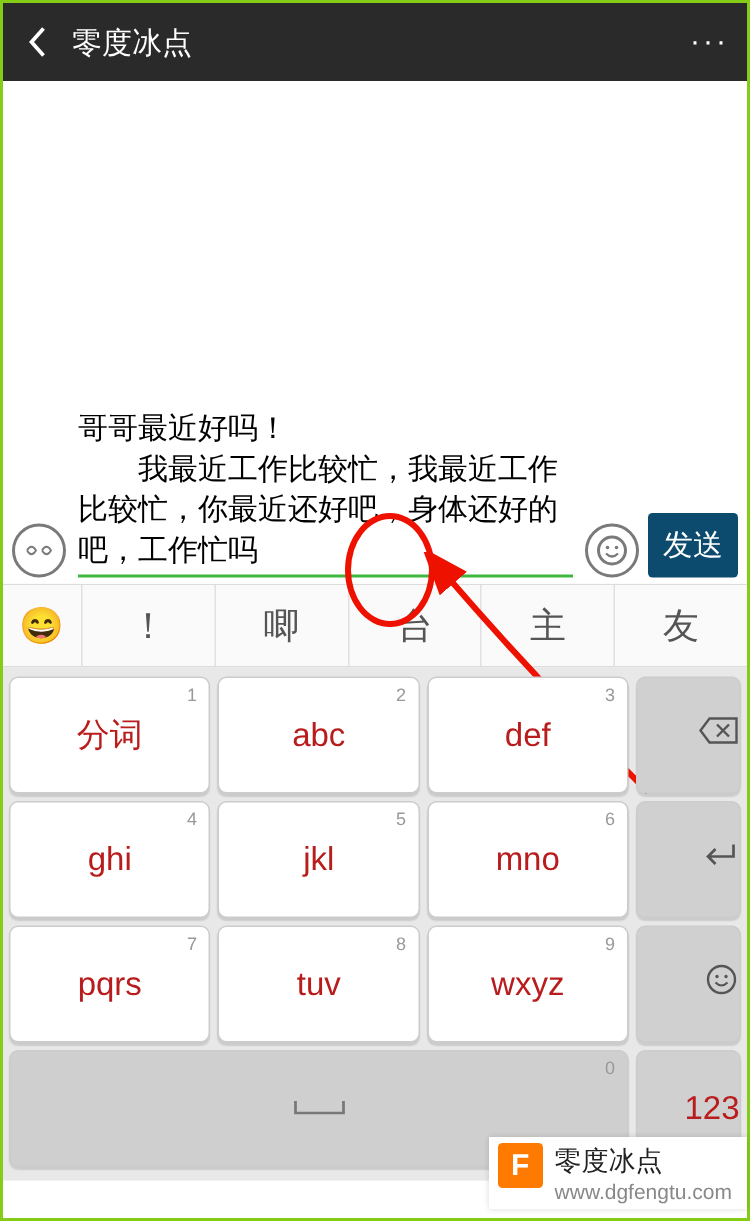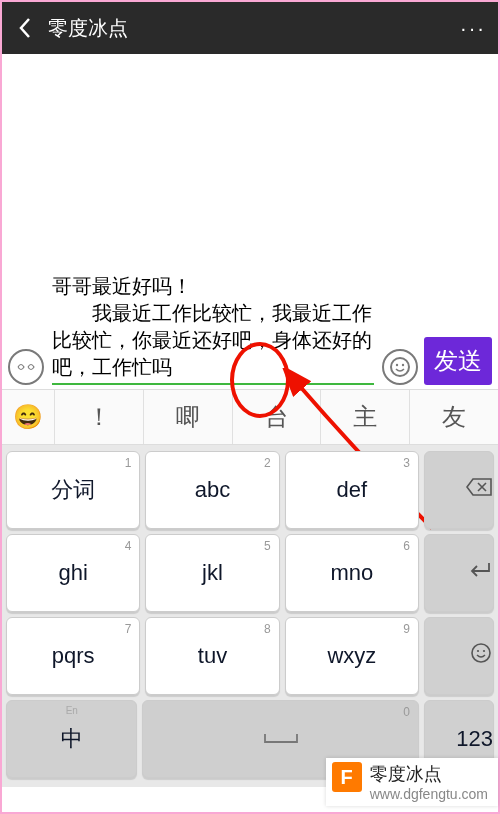--- a/index.html
+++ b/index.html
@@ -1,41 +1,41 @@
 <!DOCTYPE html>
 <html><head>
 <meta charset="utf-8">
 <style>
   * { box-sizing: border-box; margin: 0; padding: 0; }
   html, body { width: 500px; height: 814px; overflow: hidden; font-family: "Helvetica Neue", Arial, "PingFang SC", "Microsoft YaHei", sans-serif; }
-  .screen { width: 500px; height: 814px; background: #fff; position: relative; border: 2px solid #f9a8d4; }
+  .screen { width: 500px; height: 814px; background: #fff; position: relative; border: 2px solid #84cc16; }
   .navbar { background: #2a2a2a; height: 52px; display: flex; align-items: center; color: #fff; padding: 0 10px; }
   .back { width: 26px; height: 26px; display:flex; align-items:center; justify-content:center; }
   .title { font-size: 20px; margin-left: 10px; flex: 1; }
   .more { width: 30px; font-size: 20px; letter-spacing: 2px; text-align:center; }
   .chat-area { background: #fff; height: 335px; position: relative; }
   .input-row { display:flex; align-items:flex-end; padding: 4px 6px; background:#fff; position:absolute; bottom:0; left:0; right:0; height: 120px; }
   .circle-btn { width: 36px; height: 36px; border: 2px solid #7a7a7a; border-radius: 50%; display:flex; align-items:center; justify-content:center; color:#7a7a7a; flex-shrink:0; }
   .text-input-wrap { flex:1; margin:0 8px; position:relative; }
   .text-input-content { font-size: 20px; line-height: 1.35; border-bottom:2px solid #3fb83f; padding-bottom:2px; }
   .text-line1 { }
   .text-rest { text-indent: 2em; }
   .smile-btn { width:36px; height:36px; border:2px solid #7a7a7a; border-radius:50%; display:flex; align-items:center; justify-content:center; color:#7a7a7a; flex-shrink:0; font-size:18px; margin-right:6px;}
-  .send-btn { background:#6d28d9; color:#fff; font-size:24px; padding: 8px 10px; border:none; border-radius:3px; flex-shrink:0; }
+  .send-btn { background:#0c4a6e; color:#fff; font-size:20px; padding: 8px 10px; border:none; border-radius:3px; flex-shrink:0; }
 
   .suggest-row { background:#fafafa; height: 56px; display:flex; align-items:center; border-top:1px solid #ddd; border-bottom:1px solid #ddd; }
   .emoji { width: 52px; text-align:center; font-size:24px; }
   .sug { flex:1; text-align:center; font-size:24px; color:#555; border-left:1px solid #e0e0e0; height:100%; display:flex; align-items:center; justify-content:center; }
   .sug:first-of-type { border-left:none; }
 
   .keyboard { background:#e8e8e8; padding: 6px 4px 4px 4px; }
   .krow { display:flex; gap:5px; margin-bottom:5px; }
   .key { background:#fff; border:1px solid #ccc; border-radius:6px; flex:1; height:78px; display:flex; flex-direction:column; align-items:center; justify-content:center; position:relative; box-shadow: 0 2px 1px rgba(0,0,0,0.12); }
   .key .num { position:absolute; top:4px; right:8px; font-size:12px; color:#999; }
-  .key .main { font-size:22px; color:#0f172a; }
+  .key .main { font-size:22px; color:#b91c1c; }
   .key.gray { background:#d0d0d0; }
   .key.func { flex:0 0 70px;align-items:flex-end; }
   .key.space { background:#cfcfcf; }
   .key .sub { font-size:10px; color:#aaa; position:absolute; top:4px; left:0; right:0; text-align:center; }
   .key .center { font-size:22px; }
 
   .annot-circle { position:absolute; width:60px; height:76px; border:4px solid #e10; border-radius:50%; left:228px; top:288px; pointer-events:none; }
   .annot-arrow { position:absolute; left:280px; top:314px; width:160px; height:170px; pointer-events:none; }
 
   .watermark { position:absolute; right:0; bottom:6px; background:#fff; padding:4px 10px 4px 44px; font-size:18px; color:#222; display:flex; align-items:center; box-shadow: 0 0 4px rgba(0,0,0,0.15); }
@@ -156,24 +156,20 @@
       <div class="key gray func">
           <span class="center"><svg width="24" height="24" viewBox="0 0 24 24">
               <circle cx="12" cy="12" r="9" fill="none" stroke="#555" stroke-width="1.6"></circle>
               <circle cx="9" cy="10" r="1.1" fill="#555"></circle>
               <circle cx="15" cy="10" r="1.1" fill="#555"></circle>
               <path d="M8 14 Q12 18 16 14" fill="none" stroke="#555" stroke-width="1.4"></path>
             </svg></span>
         </div>
     </div>
     <div class="krow">
-      <div class="key gray">
-          <span class="sub">En</span>
-          <span class="main">中</span>
-        </div>
       <div class="key space" style="flex:2.12">
           <span class="num">0</span>
           <span class="main"><svg width="40" height="14" viewBox="0 0 40 14">
               <path d="M4 2 L4 10 L36 10 L36 2" fill="none" stroke="#777" stroke-width="1.8"></path>
             </svg></span>
         </div>
       <div class="key gray func">
           <span class="main">123</span>
         </div>
     </div>

